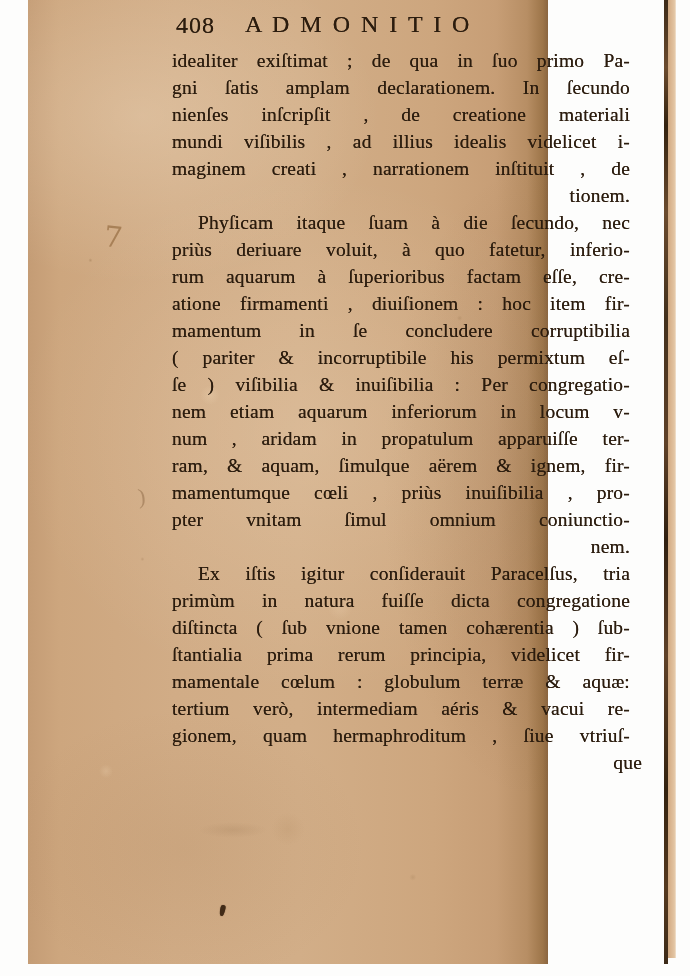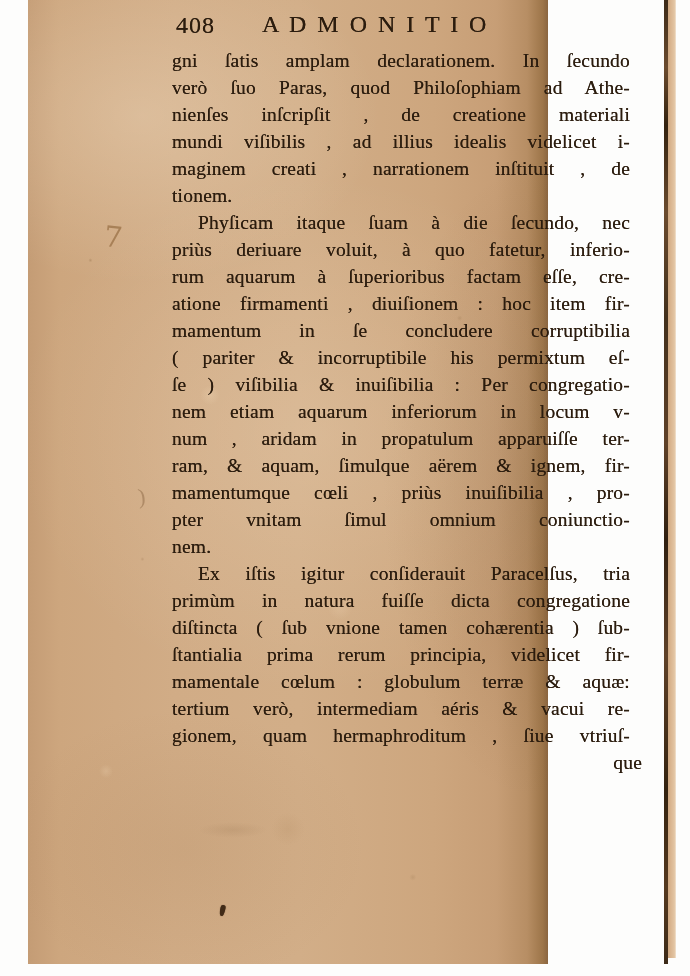--- a/index.html
+++ b/index.html
@@ -37,25 +37,25 @@
     background:linear-gradient(180deg,#3c2a18 0%,#6b4b2e 7%,#33220f 13%,#6b4b2e 22%,#42301c 33%,#5f4128 46%,#2f1f10 56%,#5f4128 68%,#33220f 82%,#55391f 92%,#3c2a18 100%);
   }
   .edge-strip{
     position:absolute;left:668px;top:0;width:8px;height:958px;
     background:linear-gradient(90deg,#caa largeness 0%,#d9b48e 30%,#e3c5a3 80%,#f3e4d2 100%);
     background:linear-gradient(90deg,#cfa982 0%,#d9b48e 30%,#e3c5a3 80%,#f3e4d2 100%);
   }
   
   .ink{color:#2b1c0e;text-shadow:0 0 .5px rgba(43,28,14,.85);}
   .header-pagenum{position:absolute;left:148px;top:12px;font-size:24px;letter-spacing:1px;}
-  .header-title{position:absolute;left:234px;top:11px;font-size:24px;letter-spacing:2.5px;white-space:nowrap;}
+  .header-title{position:absolute;left:217px;top:11px;font-size:24px;letter-spacing:2.5px;white-space:nowrap;}
   .textblock{position:absolute;left:144px;top:47px;width:458px;}
   .line{
     height:27px;line-height:27px;font-size:19.5px;
-    letter-spacing:.2px;word-spacing:2px;white-space:nowrap;
+    letter-spacing:.2px;word-spacing:2px;white-space:nowrap;text-align:right;
   }
   .line.j{text-align:justify;text-align-last:justify;text-justify:inter-word;white-space:normal;}
   .line.indent{text-indent:26px;}
   .line.catchword{text-align-last:right;margin-right:-12px;}
   
   .note7{
     position:absolute;left:76px;top:220px;font-size:29px;color:#a1794f;
     transform:rotate(6deg);opacity:.85;font-family:"DejaVu Serif",serif;
   }
   .pencil-paren{
@@ -76,22 +76,22 @@
 <body>
 
 <div class="stage">
   <div class="paper">
 
     <div class="header-pagenum ink">408</div>
     <div class="header-title ink">A D M O N I T I O</div>
 
     <div class="textblock ink">
 
+      <div class="line j">idealiter exiſtimat ; de qua in ſuo primo Pa-</div>
       <div class="line j">gni ſatis amplam declarationem. In ſecundo</div>
-      <div class="line j">verò ſuo Paras, quod Philoſophiam ad Athe-</div>
       <div class="line j">nienſes inſcripſit , de creatione materiali</div>
       <div class="line j">mundi viſibilis , ad illius idealis videlicet i-</div>
       <div class="line j">maginem creati , narrationem inſtituit , de</div>
       <div class="line">tionem.</div>
 
       <div class="line j indent">Phyſicam itaque ſuam à die ſecundo, nec</div>
       <div class="line j">priùs deriuare voluit, à quo fatetur, inferio-</div>
       <div class="line j">rum aquarum à ſuperioribus factam eſſe, cre-</div>
       <div class="line j">atione firmamenti , diuiſionem : hoc item fir-</div>
       <div class="line j">mamentum in ſe concludere corruptibilia</div>

